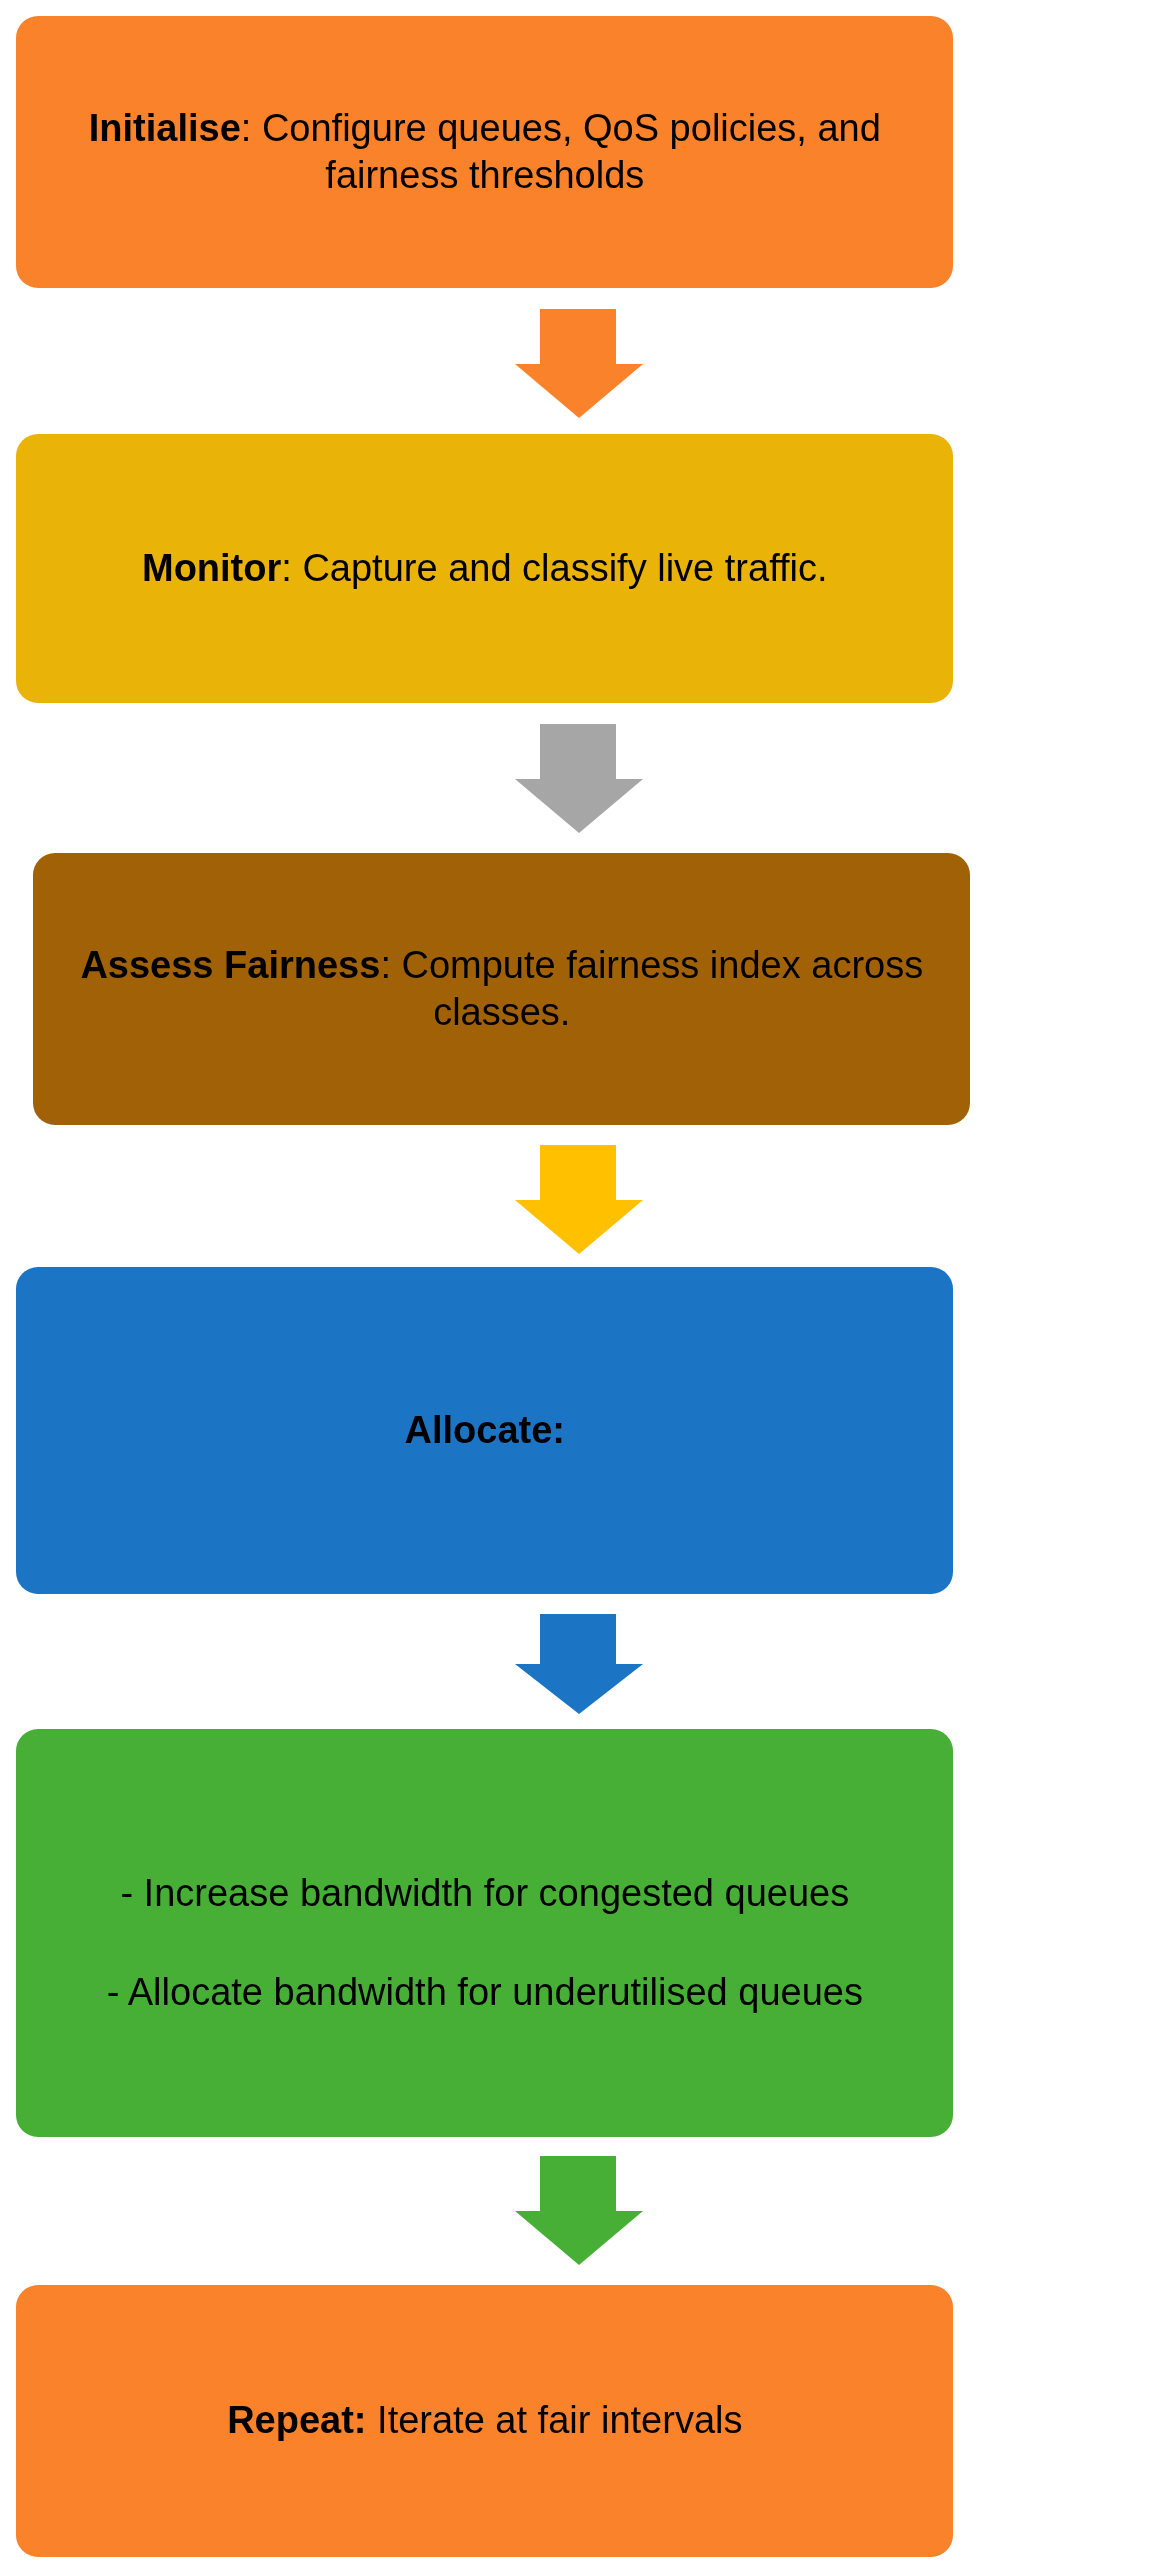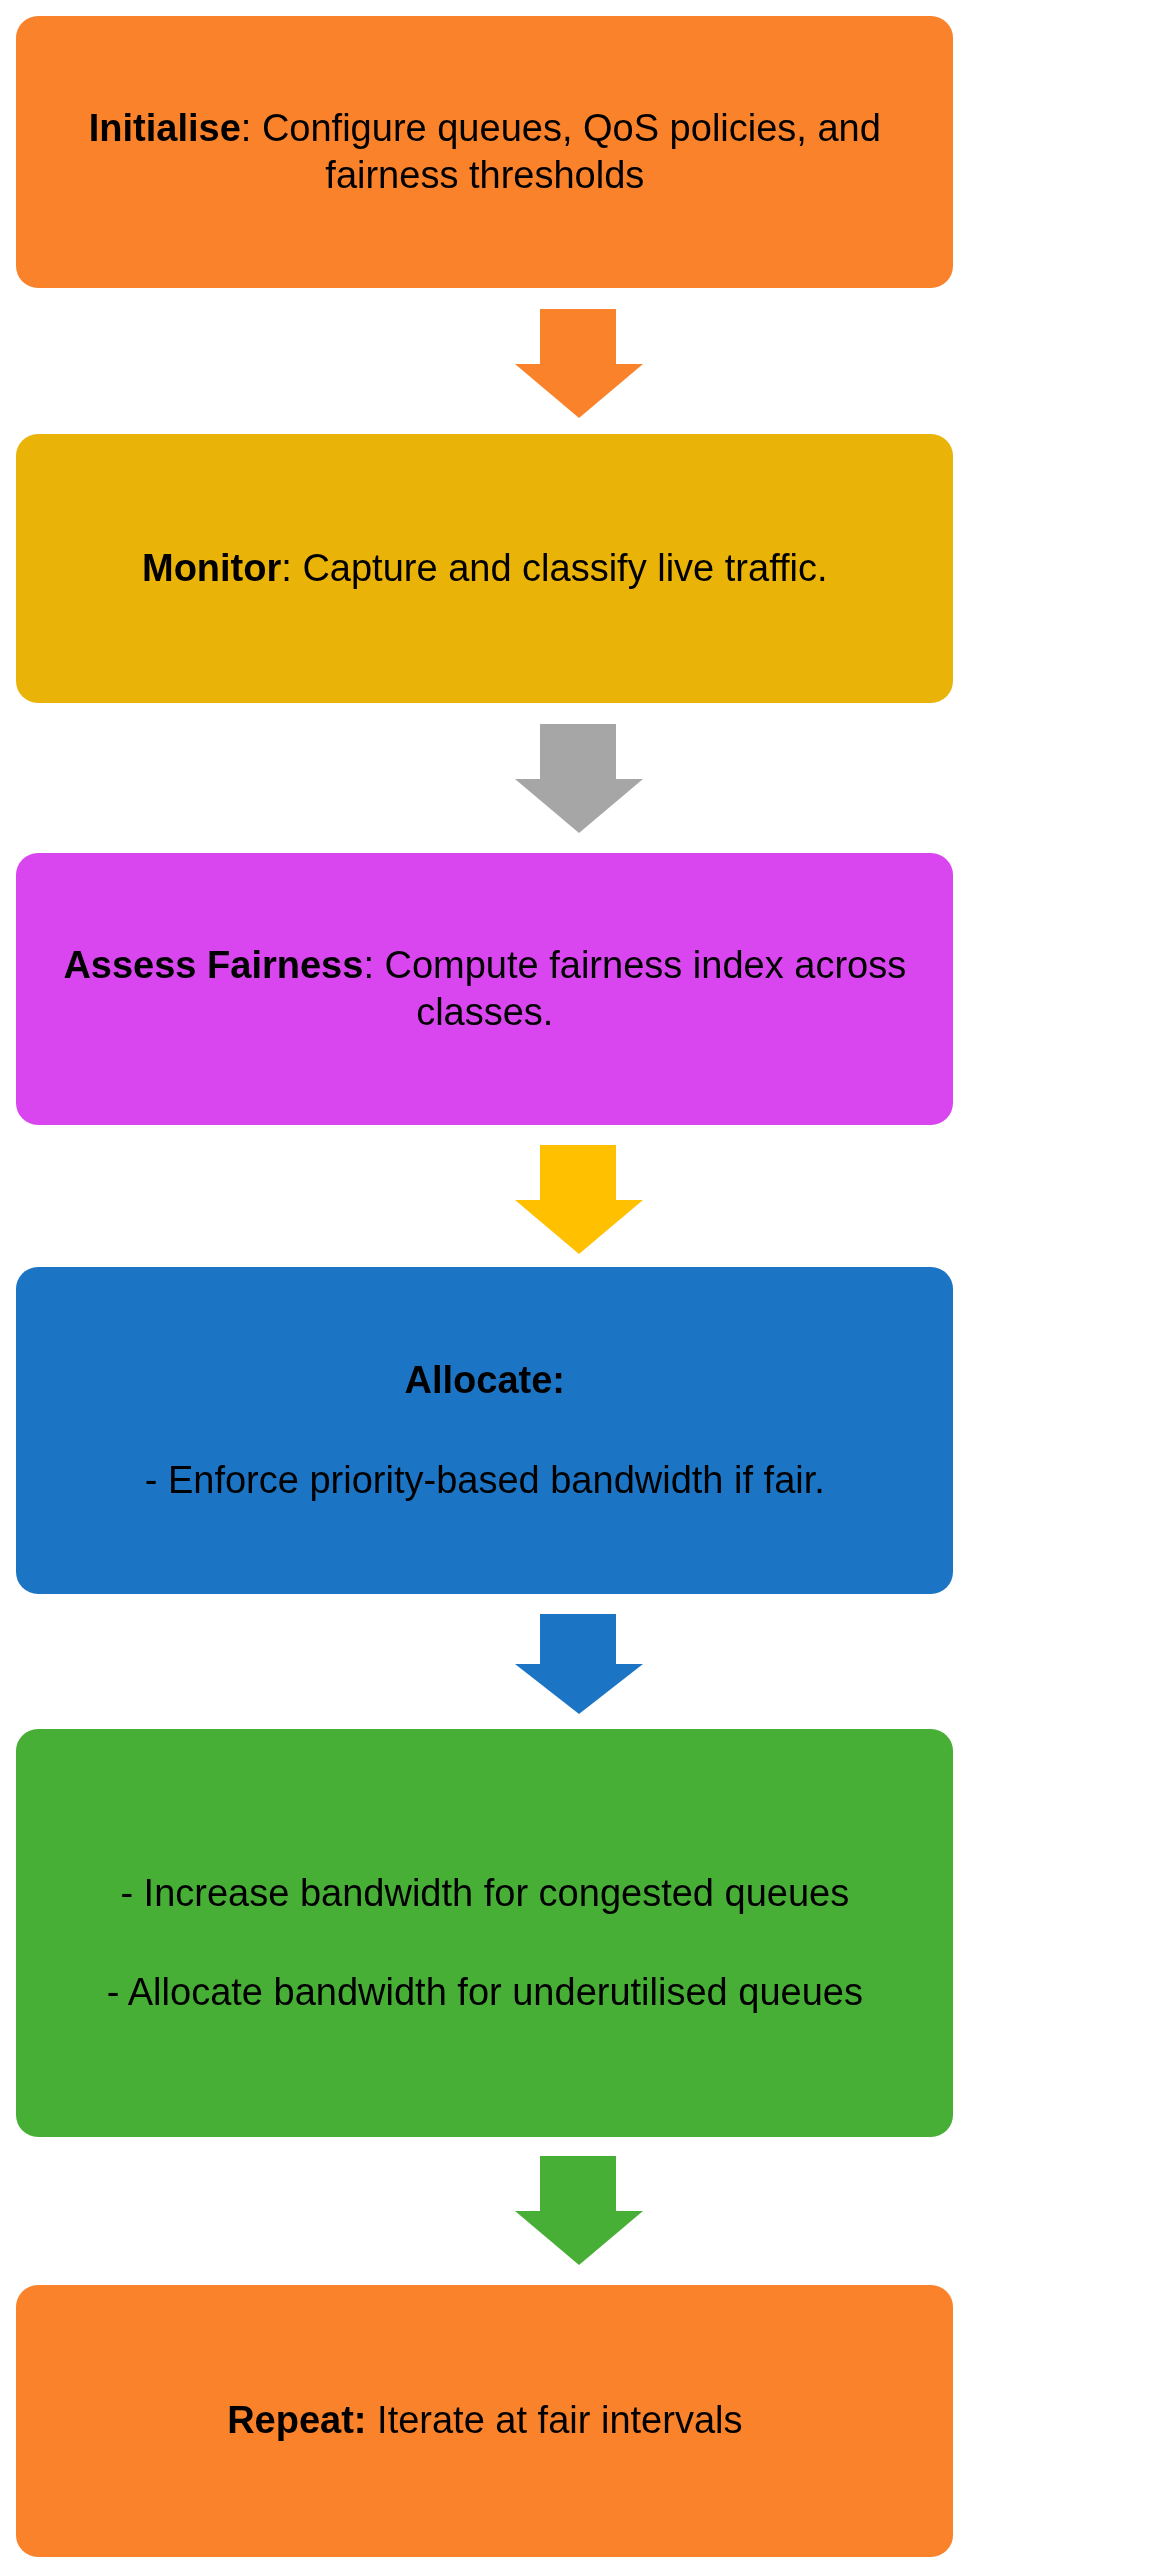--- a/index.html
+++ b/index.html
@@ -90,32 +90,31 @@
 
   <div class="node" id="node-monitor" style="top:434px; height:269px; background:#eab308;">
     <span class="para"><b class="strong">Monitor</b><span>: Capture and classify live traffic.</span></span>
   </div>
 
   <div class="arrow" style="top:724px; height:109px;">
     <div class="stem" style="background:#A6A6A6;"></div>
     <div class="head" style="border-top:54px solid #A6A6A6;"></div>
   </div>
 
-  <div class="node" id="node-assess-fairness" style="top:853px; height:272px; background:#d946ef;">
+  <div class="node" id="node-assess-fairness" style="top:853px; height:272px; background:#a16207;margin-left:17px;">
     <span class="para"><b class="strong">Assess Fairness</b><span>: Compute fairness index across classes.</span></span>
   </div>
 
   <div class="arrow" style="top:1145px; height:109px;">
     <div class="stem" style="background:#FFC000;"></div>
     <div class="head" style="border-top:54px solid #FFC000;"></div>
   </div>
 
   <div class="node" id="node-allocate" style="top:1267px; height:327px; background:#1C75C4;">
     <span class="line"><b class="strong">Allocate:</b></span>
-    <span class="line gap">- Enforce priority-based bandwidth if fair.</span>
   </div>
 
   <div class="arrow" style="top:1614px; height:100px;">
     <div class="stem" style="background:#1C75C4;"></div>
     <div class="head" style="border-top:50px solid #1C75C4;"></div>
   </div>
 
   <div class="node" id="node-adjust-dynamically" style="top:1729px; height:408px; background:#47AF36;">
     <span class="line gap">- Increase bandwidth for congested queues</span>
     <span class="line gap">- Allocate bandwidth for underutilised queues</span>

